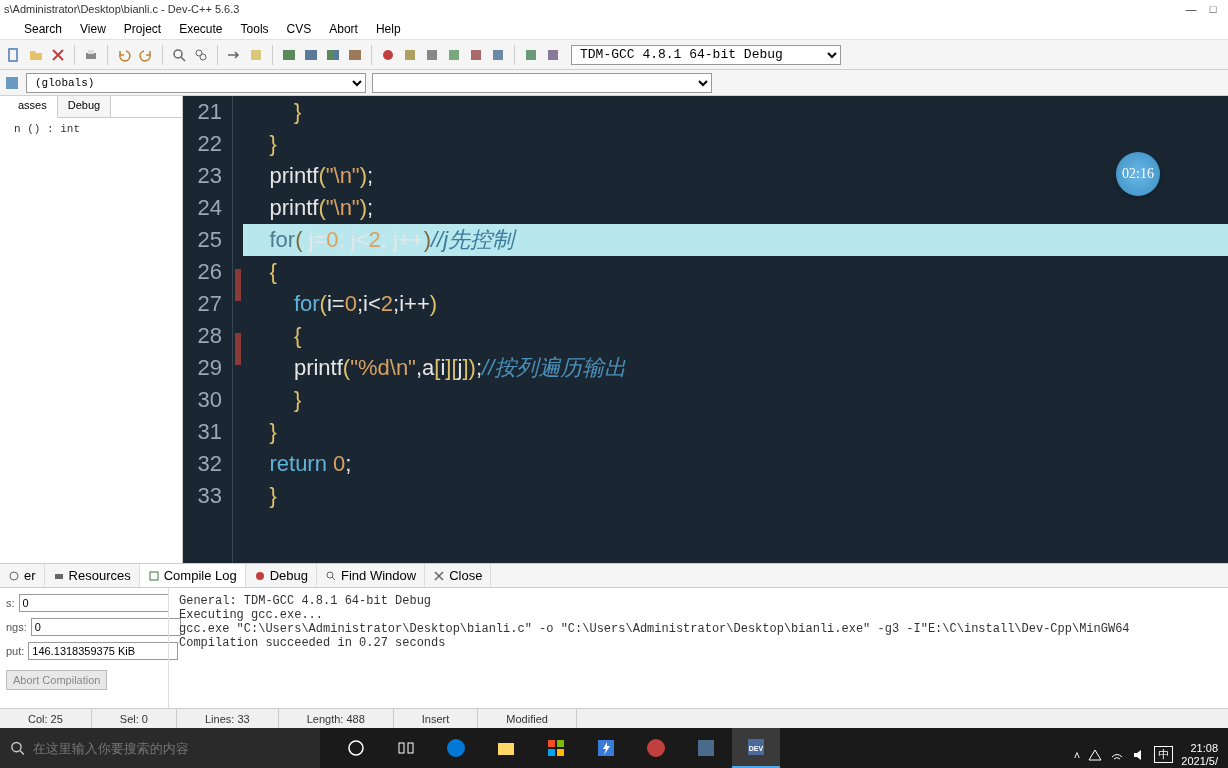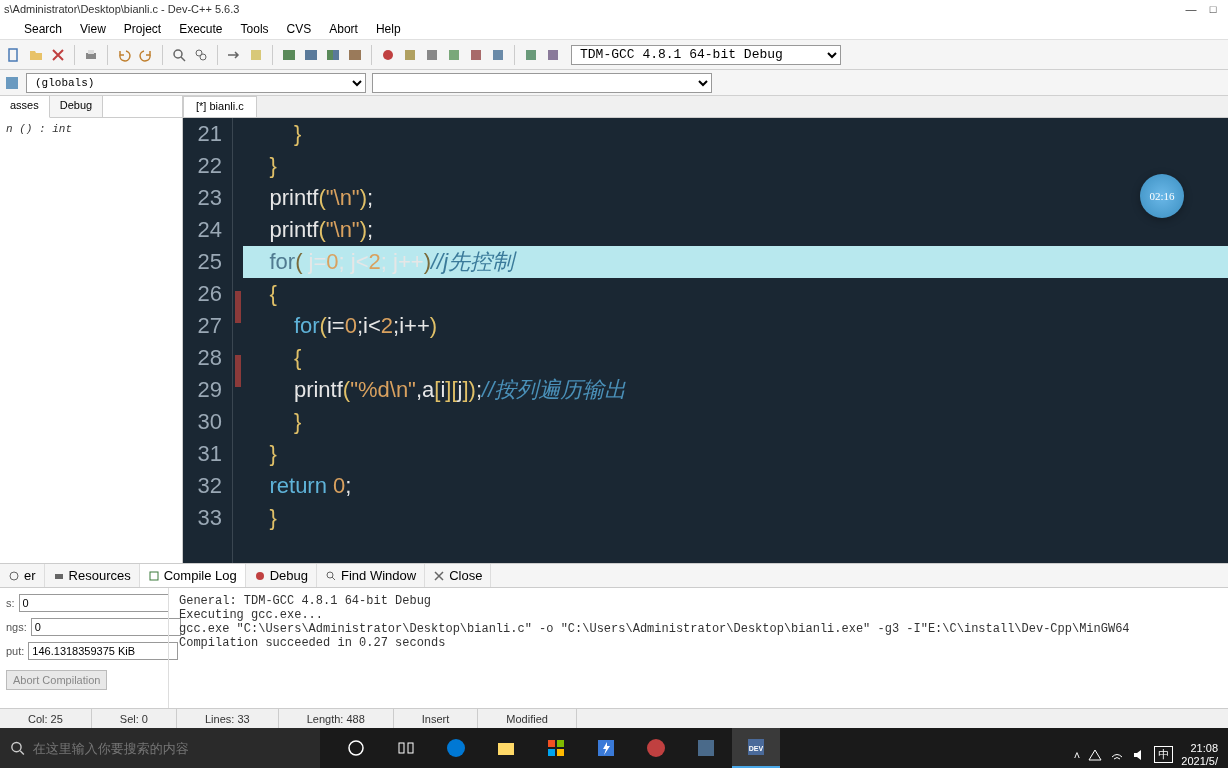--- a/index.html
+++ b/index.html
@@ -12,41 +12,41 @@
 .toolbar { height: 30px; background: #f5f5f5; display: flex; align-items: center; padding: 0 4px; gap: 2px; border-bottom: 1px solid #d0d0d0; }
 .tb-btn { width: 20px; height: 20px; display: flex; align-items: center; justify-content: center; cursor: pointer; }
 .tb-btn svg { width: 16px; height: 16px; }
 .tb-sep { width: 1px; height: 20px; background: #ccc; margin: 0 4px; }
 .compiler-select { font-family: "Courier New", monospace; font-size: 13px; height: 20px; width: 270px; border: 1px solid #999; padding: 0 4px; background: #fff; margin-left: 6px; }
 .scopebar { height: 26px; background: #f5f5f5; display: flex; align-items: center; padding: 0 4px; gap: 6px; border-bottom: 1px solid #d0d0d0; }
 .scopebar .sb-icon { width: 16px; height: 16px; }
 .scope-select { font-family: "Courier New", monospace; font-size: 11px; height: 20px; border: 1px solid #999; padding: 0 4px; background: #fff; }
 .scope-select.g { width: 340px; } .scope-select.m { width: 340px; }
 .main { flex: 1; display: flex; min-height: 0; }
-.left-panel { width: 183px; display: flex; flex-direction: column; border-right: 1px solid #ccc; background: #fff; }
+.left-panel { width: 183px; display: flex; flex-direction: column; border-right: 1px solid #ccc; background: #fff; padding-left: 8px; }
 .left-tabs { display: flex; height: 22px; border-bottom: 1px solid #ccc; }
 .left-tab { padding: 3px 10px; font-size: 11px; border-right: 1px solid #ccc; background: #f5f5f5; cursor: pointer; }
 .left-tab.active { background: #fff; border-bottom: 1px solid #fff; margin-bottom: -1px; }
 .left-content { flex: 1; padding: 4px 6px; font-size: 11px; color: #333; }
-.left-content .sym { font-family: "Courier New", monospace; font-style: italic; }
+.left-content .sym { font-family: "Courier New", monospace; }
 .editor-area { flex: 1; display: flex; flex-direction: column; min-width: 0; }
 .editor-tabs { height: 22px; display: flex; background: #f0f0f0; border-bottom: 1px solid #ccc; }
 .editor-tab { padding: 3px 12px; font-size: 11px; background: #fff; border: 1px solid #ccc; border-bottom: none; cursor: pointer; }
 .code-editor { flex: 1; background: #1a2733; display: flex; font-family: Consolas, "Courier New", monospace; font-size: 22px; line-height: 32px; overflow: hidden; position: relative; }
 .gutter { width: 50px; background: #1a2733; color: #9aa8b5; text-align: right; padding-right: 10px; border-right: 1px solid #3a4651; }
 .gutter div { height: 32px; }
 .fold-strip { width: 10px; background: #1a2733; }
 .fold-strip div { height: 32px; position: relative; }
 .fold-mark { position: absolute; left: 2px; top: 13px; width: 6px; height: 6px; background: #8b3a3a; }
 .code-lines { flex: 1; color: #e6e6e6; white-space: pre; position: relative; }
 .code-lines .line { height: 32px; padding-left: 2px; }
 .code-lines .line.hl { background: #b8e8ee; color: #1a2733; }
 .kw { color: #5fb3d9; } .str { color: #d9a15f; } .sym2 { color: #e6e6e6; } .num-lit { color: #d9a15f; } .cmt { color: #4a90b8; font-style: italic; } .pun { color: #e0c068; }
 .line.hl .kw { color: #507a90; } .line.hl .cmt { color: #3a7a9a; } .line.hl .pun { color: #7a6a3a; }
-.timer-badge { position: absolute; right: 44px; top: 56px; width: 44px; height: 44px; border-radius: 50%; background: radial-gradient(circle,#6bb8e8,#3a8ec0); color: #fff; display: flex; align-items: center; justify-content: center; font-size: 11px; font-family: "Segoe UI"; box-shadow: 0 2px 8px rgba(0,0,0,.3); }
+.timer-badge { position: absolute; right: 68px; top: 56px; width: 44px; height: 44px; border-radius: 50%; background: radial-gradient(circle,#6bb8e8,#3a8ec0); color: #fff; display: flex; align-items: center; justify-content: center; font-size: 14px; font-family: "Segoe UI"; box-shadow: 0 2px 8px rgba(0,0,0,.3); }
 .bottom-panel { height: 145px; display: flex; flex-direction: column; border-top: 1px solid #ccc; background: #fff; }
 .bp-tabs { height: 24px; display: flex; border-bottom: 1px solid #ccc; background: #f5f5f5; }
 .bp-tab { padding: 4px 8px; font-size: 13px; display: flex; align-items: center; gap: 4px; cursor: pointer; border-right: 1px solid #ddd; }
 .bp-tab.active { background: #fff; }
 .bp-tab svg { width: 12px; height: 12px; }
 .bp-body { flex: 1; display: flex; }
 .bp-left { width: 168px; padding: 6px; display: flex; flex-direction: column; gap: 6px; font-size: 11px; }
 .bp-row { display: flex; align-items: center; gap: 4px; }
 .bp-row label { width: 28px; text-align: right; color: #555; }
 .bp-row input { flex: 1; height: 18px; border: 1px solid #999; padding: 0 3px; font-size: 11px; }
@@ -224,23 +224,20 @@
   <div class="left-panel">
     <div class="left-tabs" id="left-tabs">
         <div class="left-tab active">asses</div>
         <div class="left-tab">Debug</div>
       </div>
     <div class="left-content">
       <span class="sym">n () : int</span>
     </div>
   </div>
   <div class="editor-area">
-    <div class="editor-tabs">
-      <div class="editor-tab">[*] bianli.c</div>
-    </div>
     <div class="code-editor">
       <div class="gutter" id="gutter">
           <div>21</div>
           <div>22</div>
           <div>23</div>
           <div>24</div>
           <div>25</div>
           <div>26</div>
           <div>27</div>
           <div>28</div>

